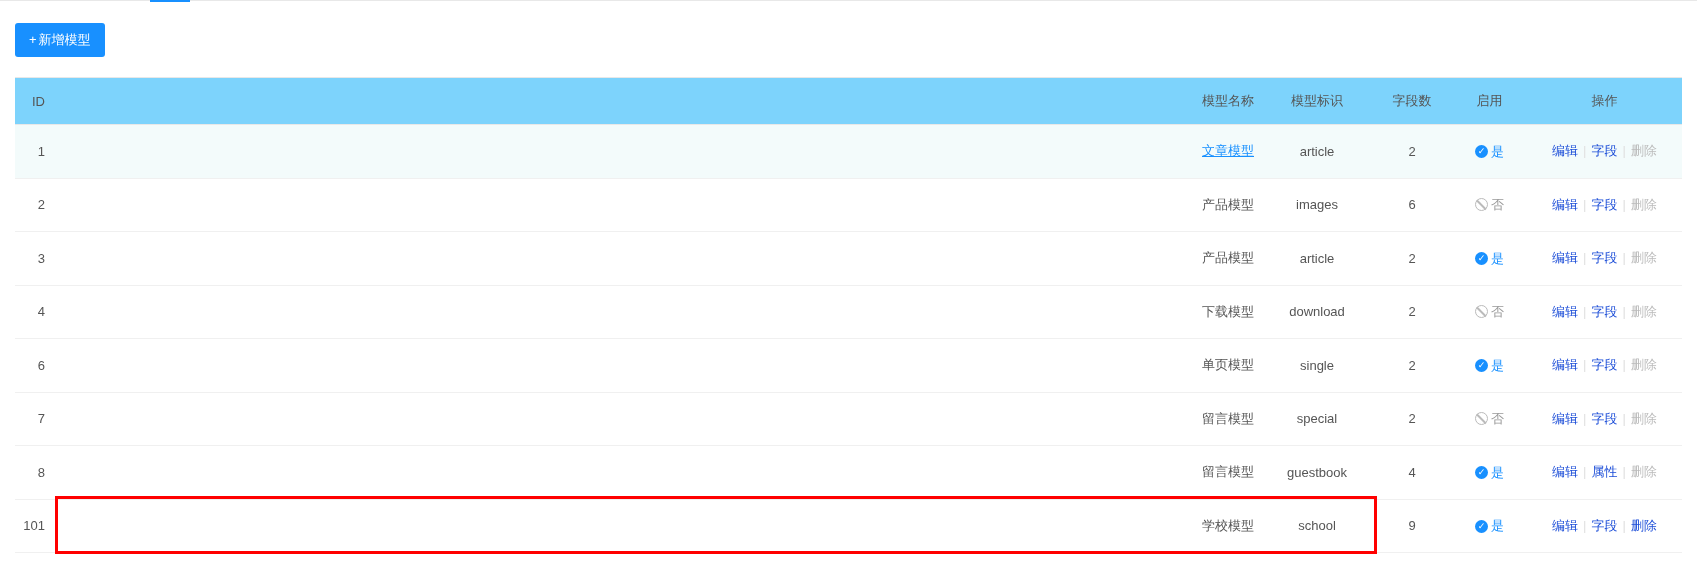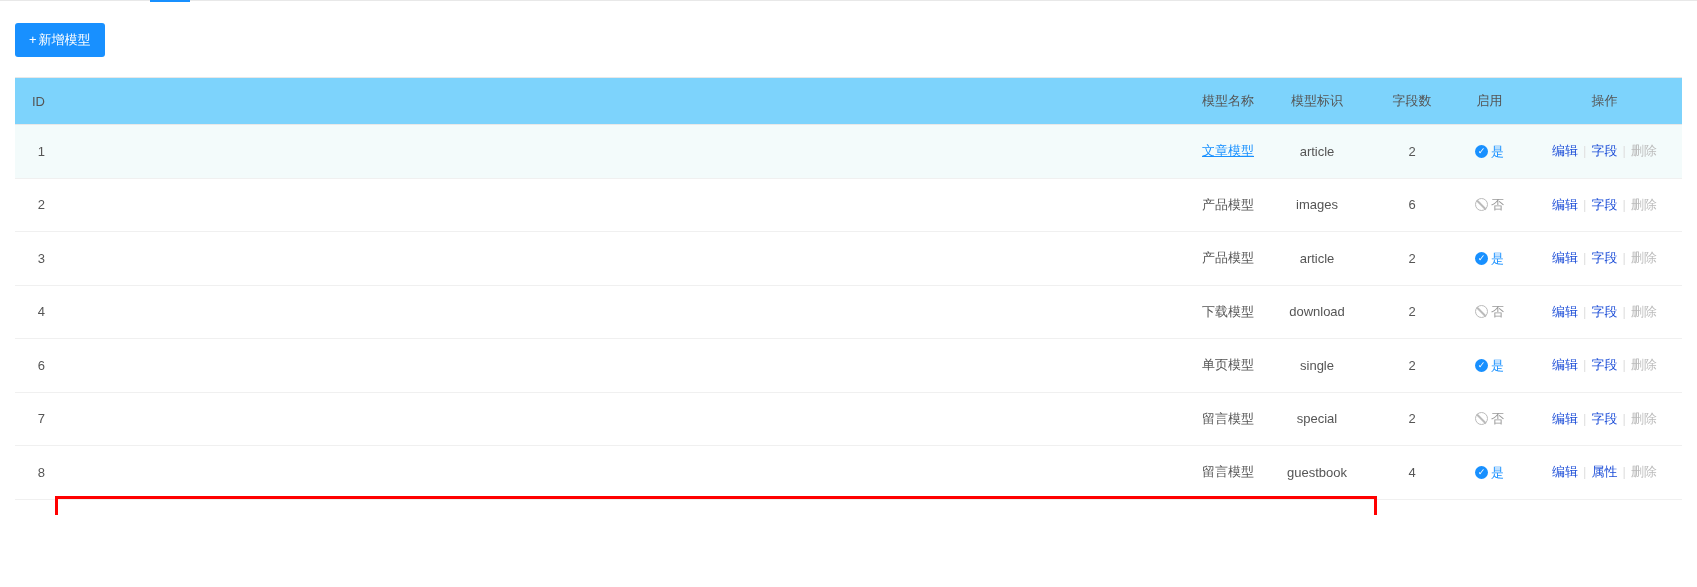--- a/index.html
+++ b/index.html
@@ -244,17 +244,28 @@
             <td class="col-id">8</td>
             <td class="col-name align-left">留言模型</td>
             <td class="col-ident">guestbook</td>
             <td class="col-fields">4</td>
             <td class="col-enabled"><span class="enabled-yes">
                 <span class="check-icon"></span>
                 <span>是</span>
               </span></td>
             <td class="col-actions"><span class="action-link">编辑</span><span class="action-sep">|</span><span class="action-link">属性</span><span class="action-sep">|</span><span class="action-link disabled">删除</span></td>
           </tr>
+          <tr>
+            <td class="col-id">101</td>
+            <td class="col-name align-left" style="position: relative;">学校模型</td>
+            <td class="col-ident">school</td>
+            <td class="col-fields">9</td>
+            <td class="col-enabled"><span class="enabled-yes">
+                <span class="check-icon"></span>
+                <span>是</span>
+              </span></td>
+            <td class="col-actions"><span class="action-link">编辑</span><span class="action-sep">|</span><span class="action-link">字段</span><span class="action-sep">|</span><span class="action-link">删除</span></td>
+          </tr>
         </tbody>
     </table>
   <div style="position: absolute; border: 3px solid rgb(255, 0, 0); pointer-events: none; left: 40px; top: 419px; width: 1322px; height: 57.5px;"></div>
     </div>
 </div>
 
 </body></html>

